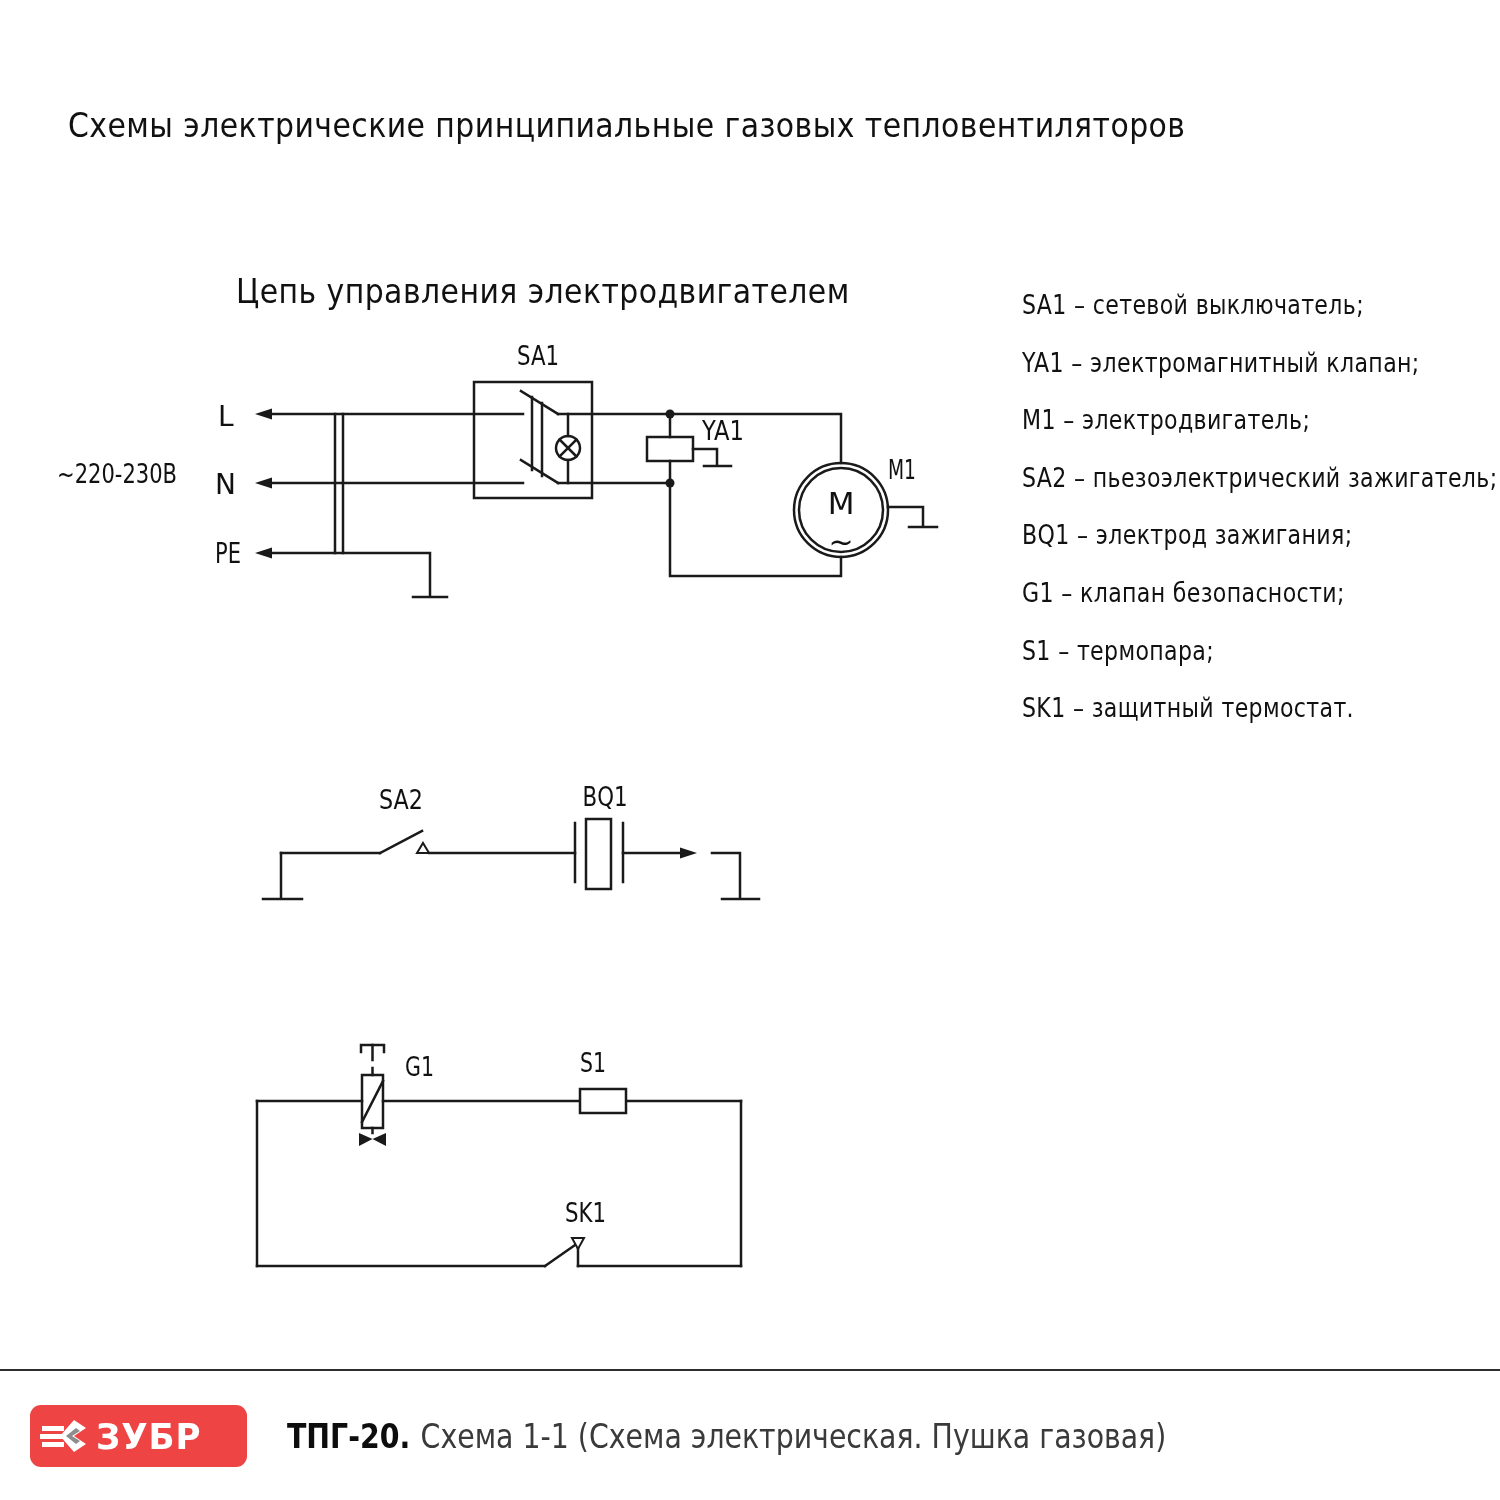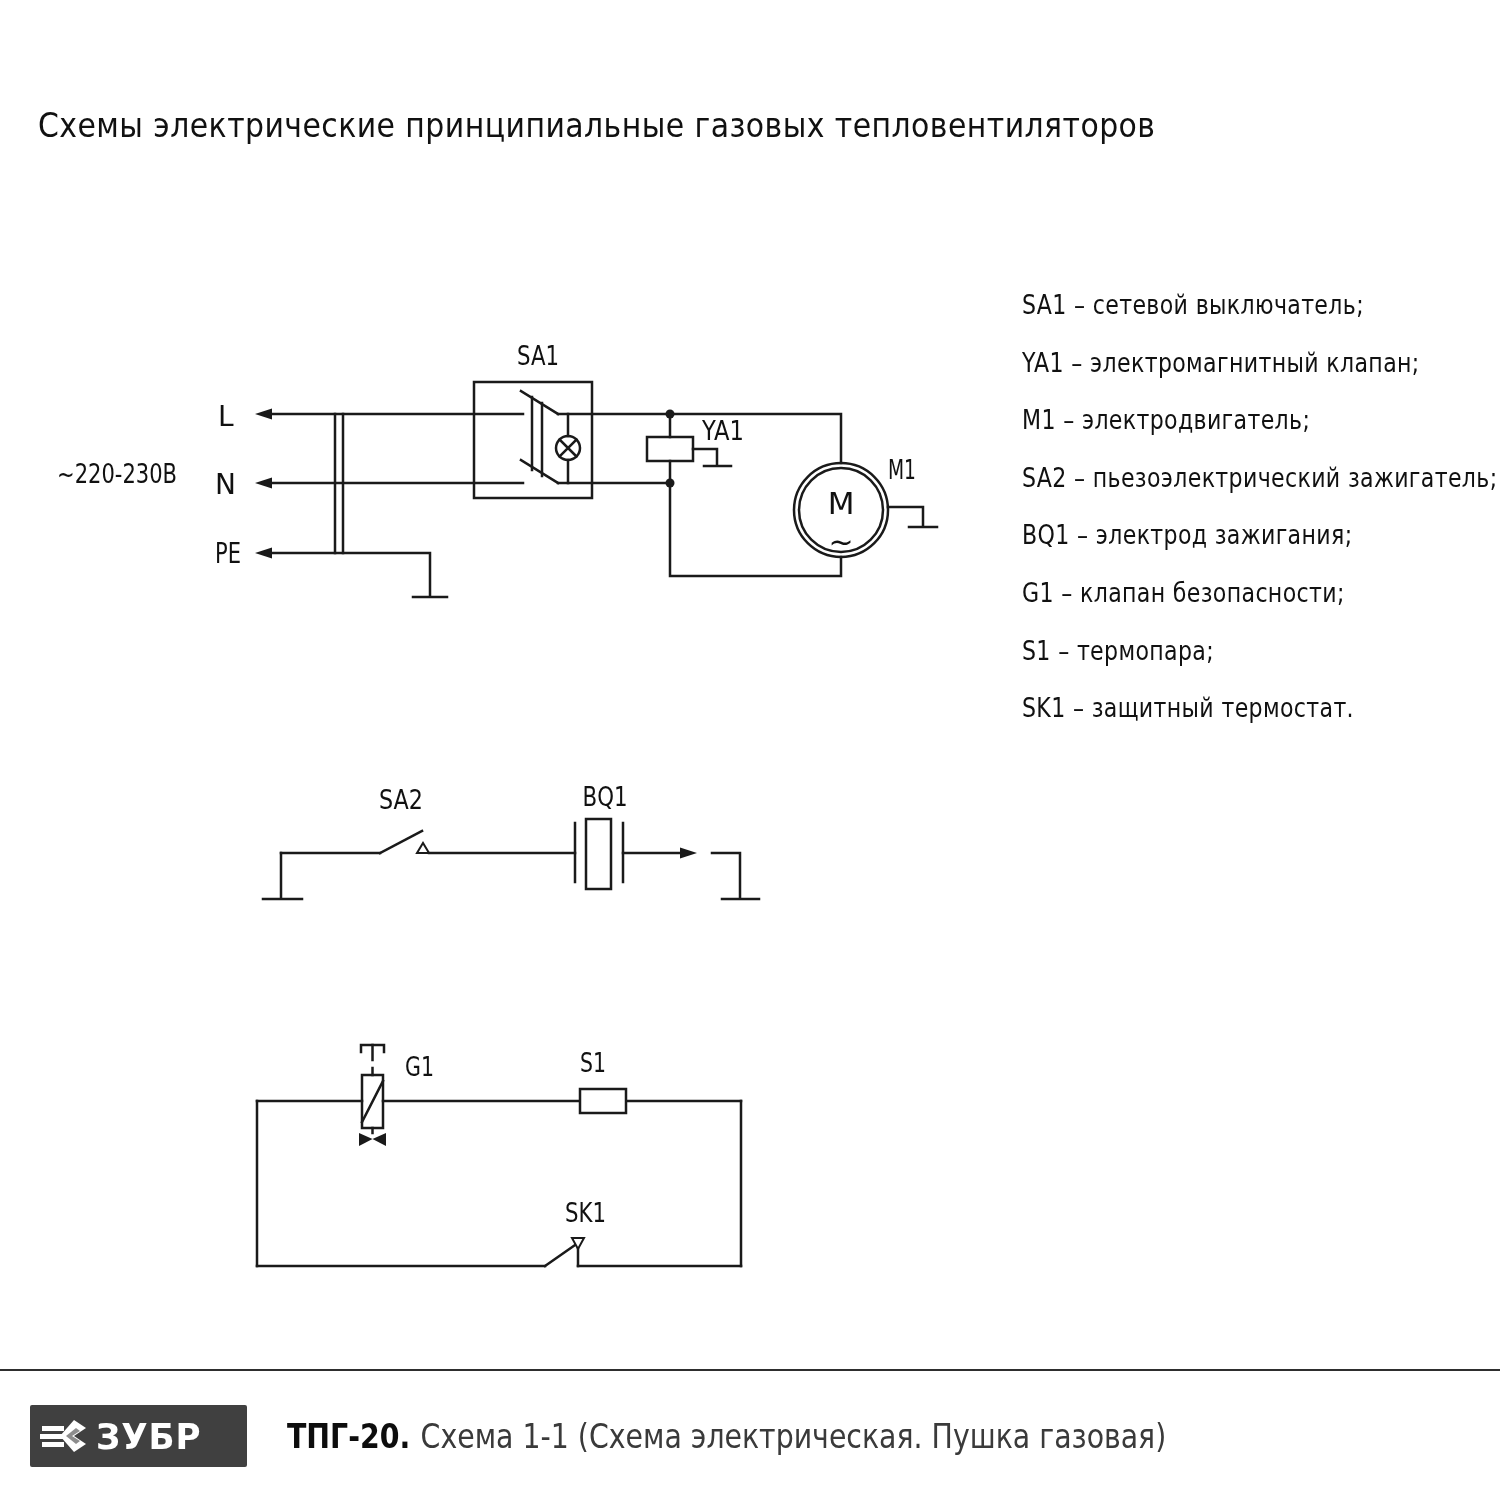--- a/index.html
+++ b/index.html
@@ -8,38 +8,41 @@
   .abs{position:absolute;white-space:nowrap;}
   .gost{transform:scaleX(0.88);transform-origin:0 50%;letter-spacing:0.5px;}
   .title-main{font-size:34px;font-weight:400;}
   .title-sec{font-size:34px;font-weight:400;}
   #legend{position:absolute;left:1022px;top:277px;font-size:26px;line-height:57.6px;}
   .legend-item{transform:scaleX(0.85);transform-origin:0 50%;white-space:nowrap;letter-spacing:0.4px;}
   svg text{font-family:"DejaVu Sans",sans-serif;fill:#111;}
   #schematic{position:absolute;left:0;top:0;}
   
   #footer-divider{position:absolute;left:0;top:1369px;width:1500px;height:2px;background:#2e2e2e;}
-  #logo{position:absolute;left:30px;top:1405px;width:217px;height:62px;background:#404040;
-        border-radius:2px;display:flex;align-items:center;}
+  #logo{position:absolute;left:30px;top:1405px;width:217px;height:62px;background:#ef4444;
+        border-radius:11px;display:flex;align-items:center;}
   #logo .brand{color:#fff;font-size:36px;font-weight:bold;letter-spacing:1px;margin-left:4px;
         transform:scaleX(0.95);transform-origin:0 50%;}
   #footer-caption{position:absolute;left:287px;top:1417px;font-size:33px;line-height:40px;
         transform:scaleX(0.86);transform-origin:0 50%;}
   #footer-caption .model{font-weight:bold;color:#0d0d0d;margin-right:12px;}
   #footer-caption .caption{font-weight:normal;color:#3a3a3a;}
 </style>
 </head>
 <body>
 
 <div id="page">
 
-  <div class="abs title-main" style="left:38px;top:105px;">
+  <div class="abs title-main" style="left:68px;top:105px;">
     <span class="gost" style="display:inline-block;">Схемы электрические принципиальные газовых тепловентиляторов</span>
   </div>
 
+  <div class="abs title-sec" style="left:236px;top:271px;">
+    <span class="gost" style="display:inline-block;">Цепь управления электродвигателем</span>
+  </div>
 
   <div id="legend">
     <div class="legend-item">SA1 – сетевой выключатель;</div>
     <div class="legend-item">YA1 – электромагнитный клапан;</div>
     <div class="legend-item">M1 – электродвигатель;</div>
     <div class="legend-item">SA2 – пьезоэлектрический зажигатель;</div>
     <div class="legend-item">BQ1 – электрод зажигания;</div>
     <div class="legend-item">G1 – клапан безопасности;</div>
     <div class="legend-item">S1 – термопара;</div>
     <div class="legend-item">SK1 – защитный термостат.</div>

